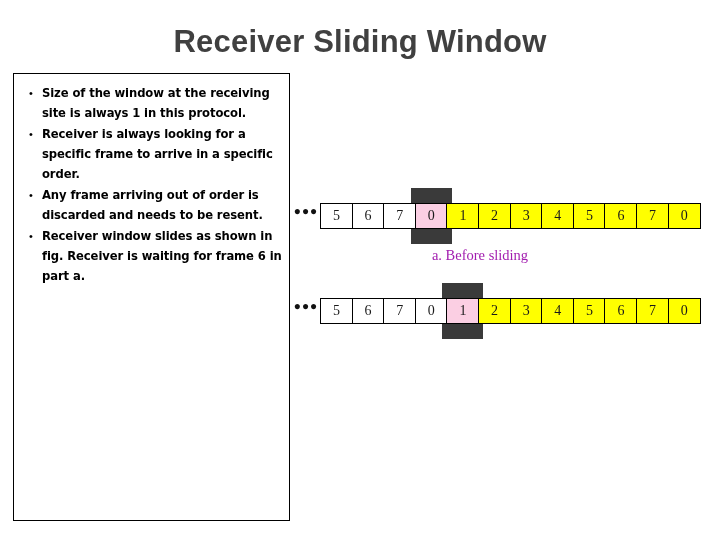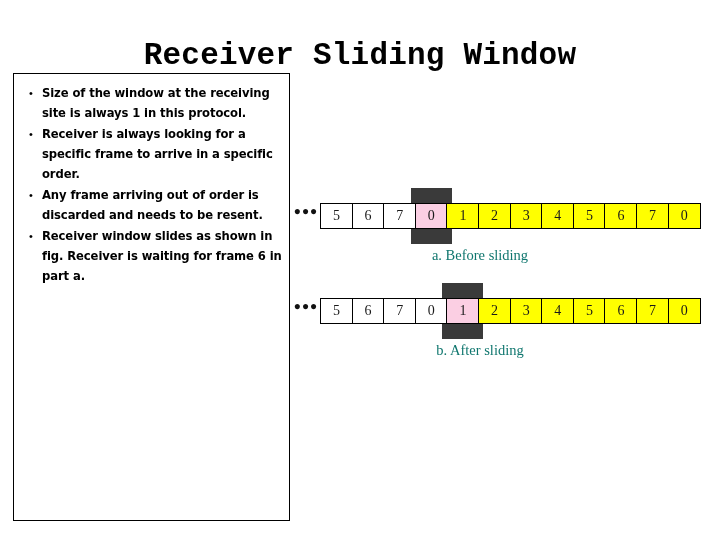--- a/index.html
+++ b/index.html
@@ -12,28 +12,28 @@
     height: 540px;
     position: relative;
     overflow: hidden;
     font-family: "Liberation Sans", sans-serif;
   }
 
   
   #slide-title {
     position: absolute;
     left: 0;
-    top: 38px;
+    top: 24px;
     width: 720px;
     text-align: center;
-    font-family: Liberation Mono, monospace;
+    font-family: Liberation Sans, sans-serif;
     font-weight: bold;
     font-size: 31px;
     letter-spacing: 0.2px;
-    color: #000000;
+    color: #404040;
     white-space: nowrap;
   }
 
   
   #bullet-box {
     position: absolute;
     left: 13px;
     top: 73px;
     width: 277px;
     height: 448px;
@@ -136,21 +136,21 @@
   }
 
   .caption {
     position: absolute;
     left: 0;
     top: 62px;
     width: 380px;
     text-align: center;
     font-family: "Liberation Serif", "DejaVu Serif", serif;
     font-size: 14.5px;
-    color: #0f766e;
+    color: #a21caf;
   }
 </style>
 </head>
 <body>
 
 <div id="slide-title">Receiver Sliding Window</div>
 
 <div id="bullet-box">
 
   <div class="bullet-row">
@@ -213,16 +213,15 @@
           <div class="cell pink">1</div>
           <div class="cell yellow">2</div>
           <div class="cell yellow">3</div>
           <div class="cell yellow">4</div>
           <div class="cell yellow">5</div>
           <div class="cell yellow">6</div>
           <div class="cell yellow">7</div>
           <div class="cell yellow">0</div>
         </div>
     </div>
-    <div class="caption">b. After sliding</div>
   </div>
 
 </div>
 
 </body></html>

